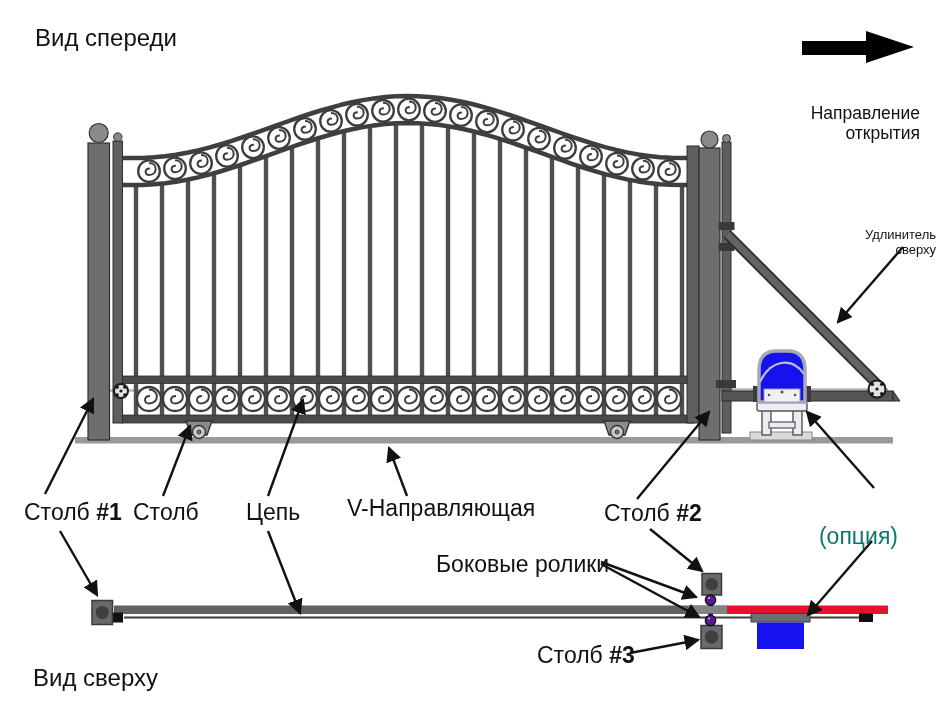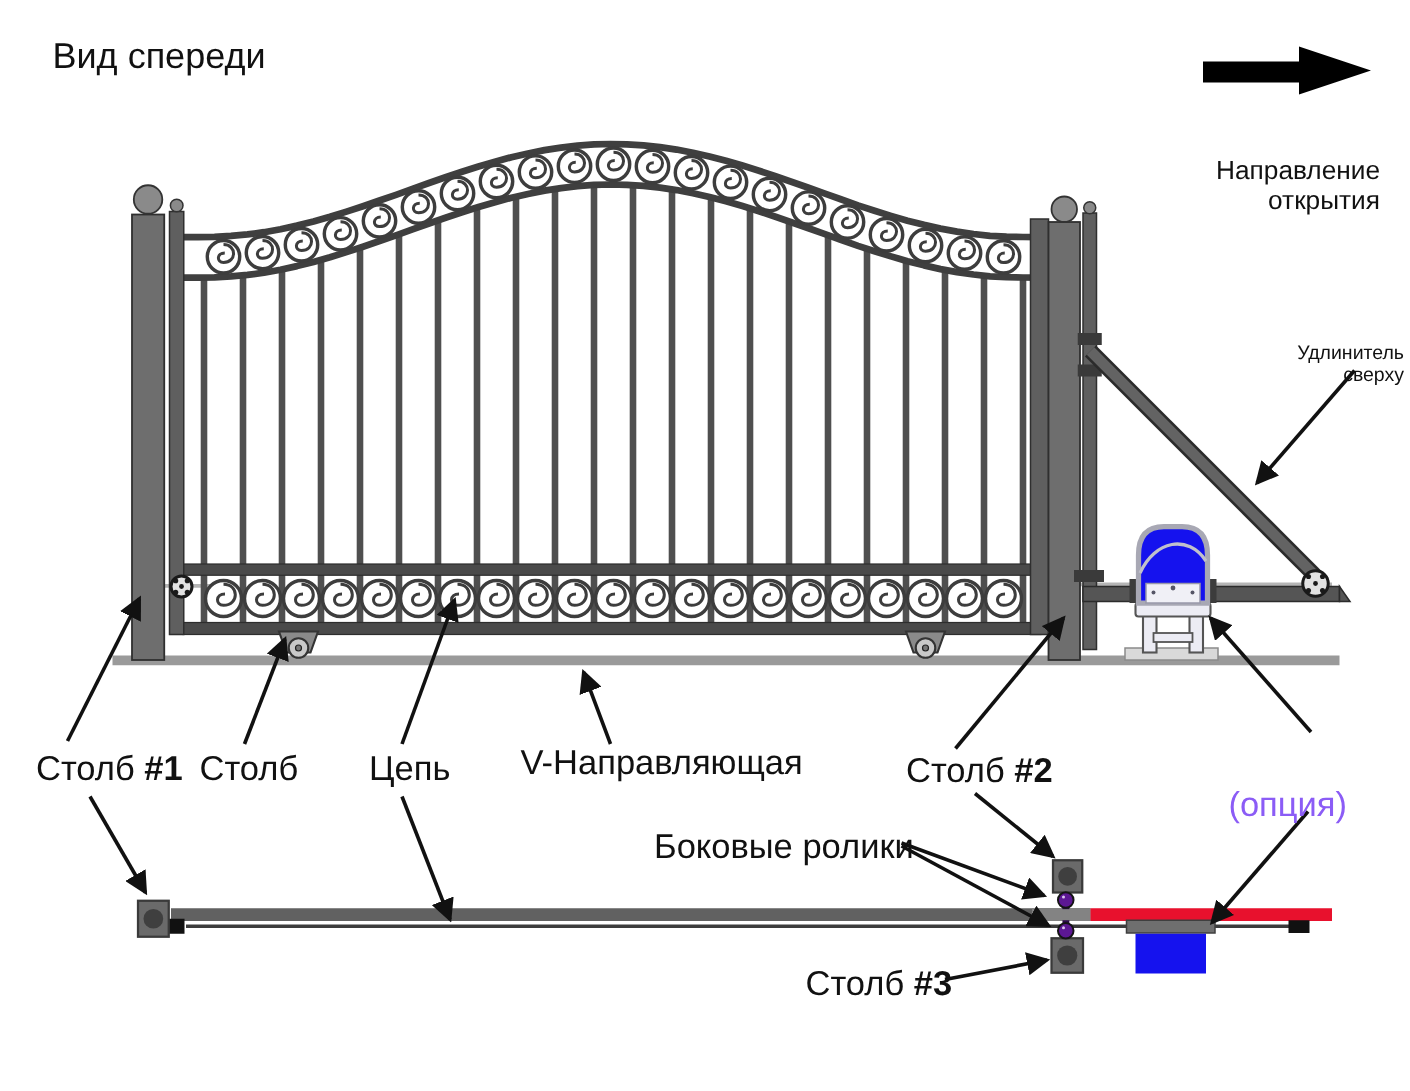--- a/index.html
+++ b/index.html
@@ -3,21 +3,21 @@
 <meta charset="utf-8">
 <style>
   html,body{margin:0;padding:0;background:#fff;}
   .stage{position:relative;width:940px;height:727px;background:#fff;overflow:hidden;
          font-family:"Liberation Sans",sans-serif;}
   svg{position:absolute;left:0;top:0;}
   .title{position:absolute;font-size:24px;color:#111;white-space:nowrap;}
   .lbl{position:absolute;font-size:23px;line-height:1.12;color:#111;white-space:nowrap;}
   .lbl b{font-weight:bold;}
   .center{text-align:right;white-space:normal;margin-top:32px;}
-  .red{color:#8b5cf6;margin-top:2px;}
+  .red{color:#0f766e;margin-top:2px;}
 </style>
 </head>
 <body>
 
 <div class="stage">
 
   <svg id="diagram" width="940" height="727" viewBox="0 0 940 727">
     <defs>
       <marker id="arr" viewBox="0 0 10 10" refX="8.6" refY="5" markerWidth="6.5" markerHeight="6.5" orient="auto-start-reverse">
         <path d="M0,0 L10,5 L0,10 z" fill="#111"></path>
@@ -228,20 +228,21 @@
         <line x1="874" y1="488" x2="807" y2="412" stroke="#111" stroke-width="2.4" marker-end="url(#arr)"></line>
         <line x1="872" y1="541" x2="808" y2="615" stroke="#111" stroke-width="2.4" marker-end="url(#arr)"></line>
         <line x1="601" y1="562" x2="696" y2="597" stroke="#111" stroke-width="2.4" marker-end="url(#arr)"></line>
         <line x1="601" y1="564" x2="699" y2="617" stroke="#111" stroke-width="2.4" marker-end="url(#arr)"></line>
         <line x1="630" y1="653" x2="698" y2="640" stroke="#111" stroke-width="2.4" marker-end="url(#arr)"></line>
       </g>
     <polygon points="802,41 866,41 866,31 914,47 866,63 866,55 802,55" fill="#000"></polygon>
   </svg>
 
   <div class="title" style="left:35px;top:24px">Вид спереди</div>
+  <div class="title" style="left:33px;top:664px">Вид сверху</div>
 
   <div class="lbl center" style="left:768px;top:72px;width:152px;font-size:17.5px">
     <div>Направление</div>
     <div>открытия</div>
   </div>
 
   <div class="lbl center" style="left:824px;top:196px;width:112px;font-size:13px">
     <div>Удлинитель</div>
     <div>сверху</div>
   </div>

